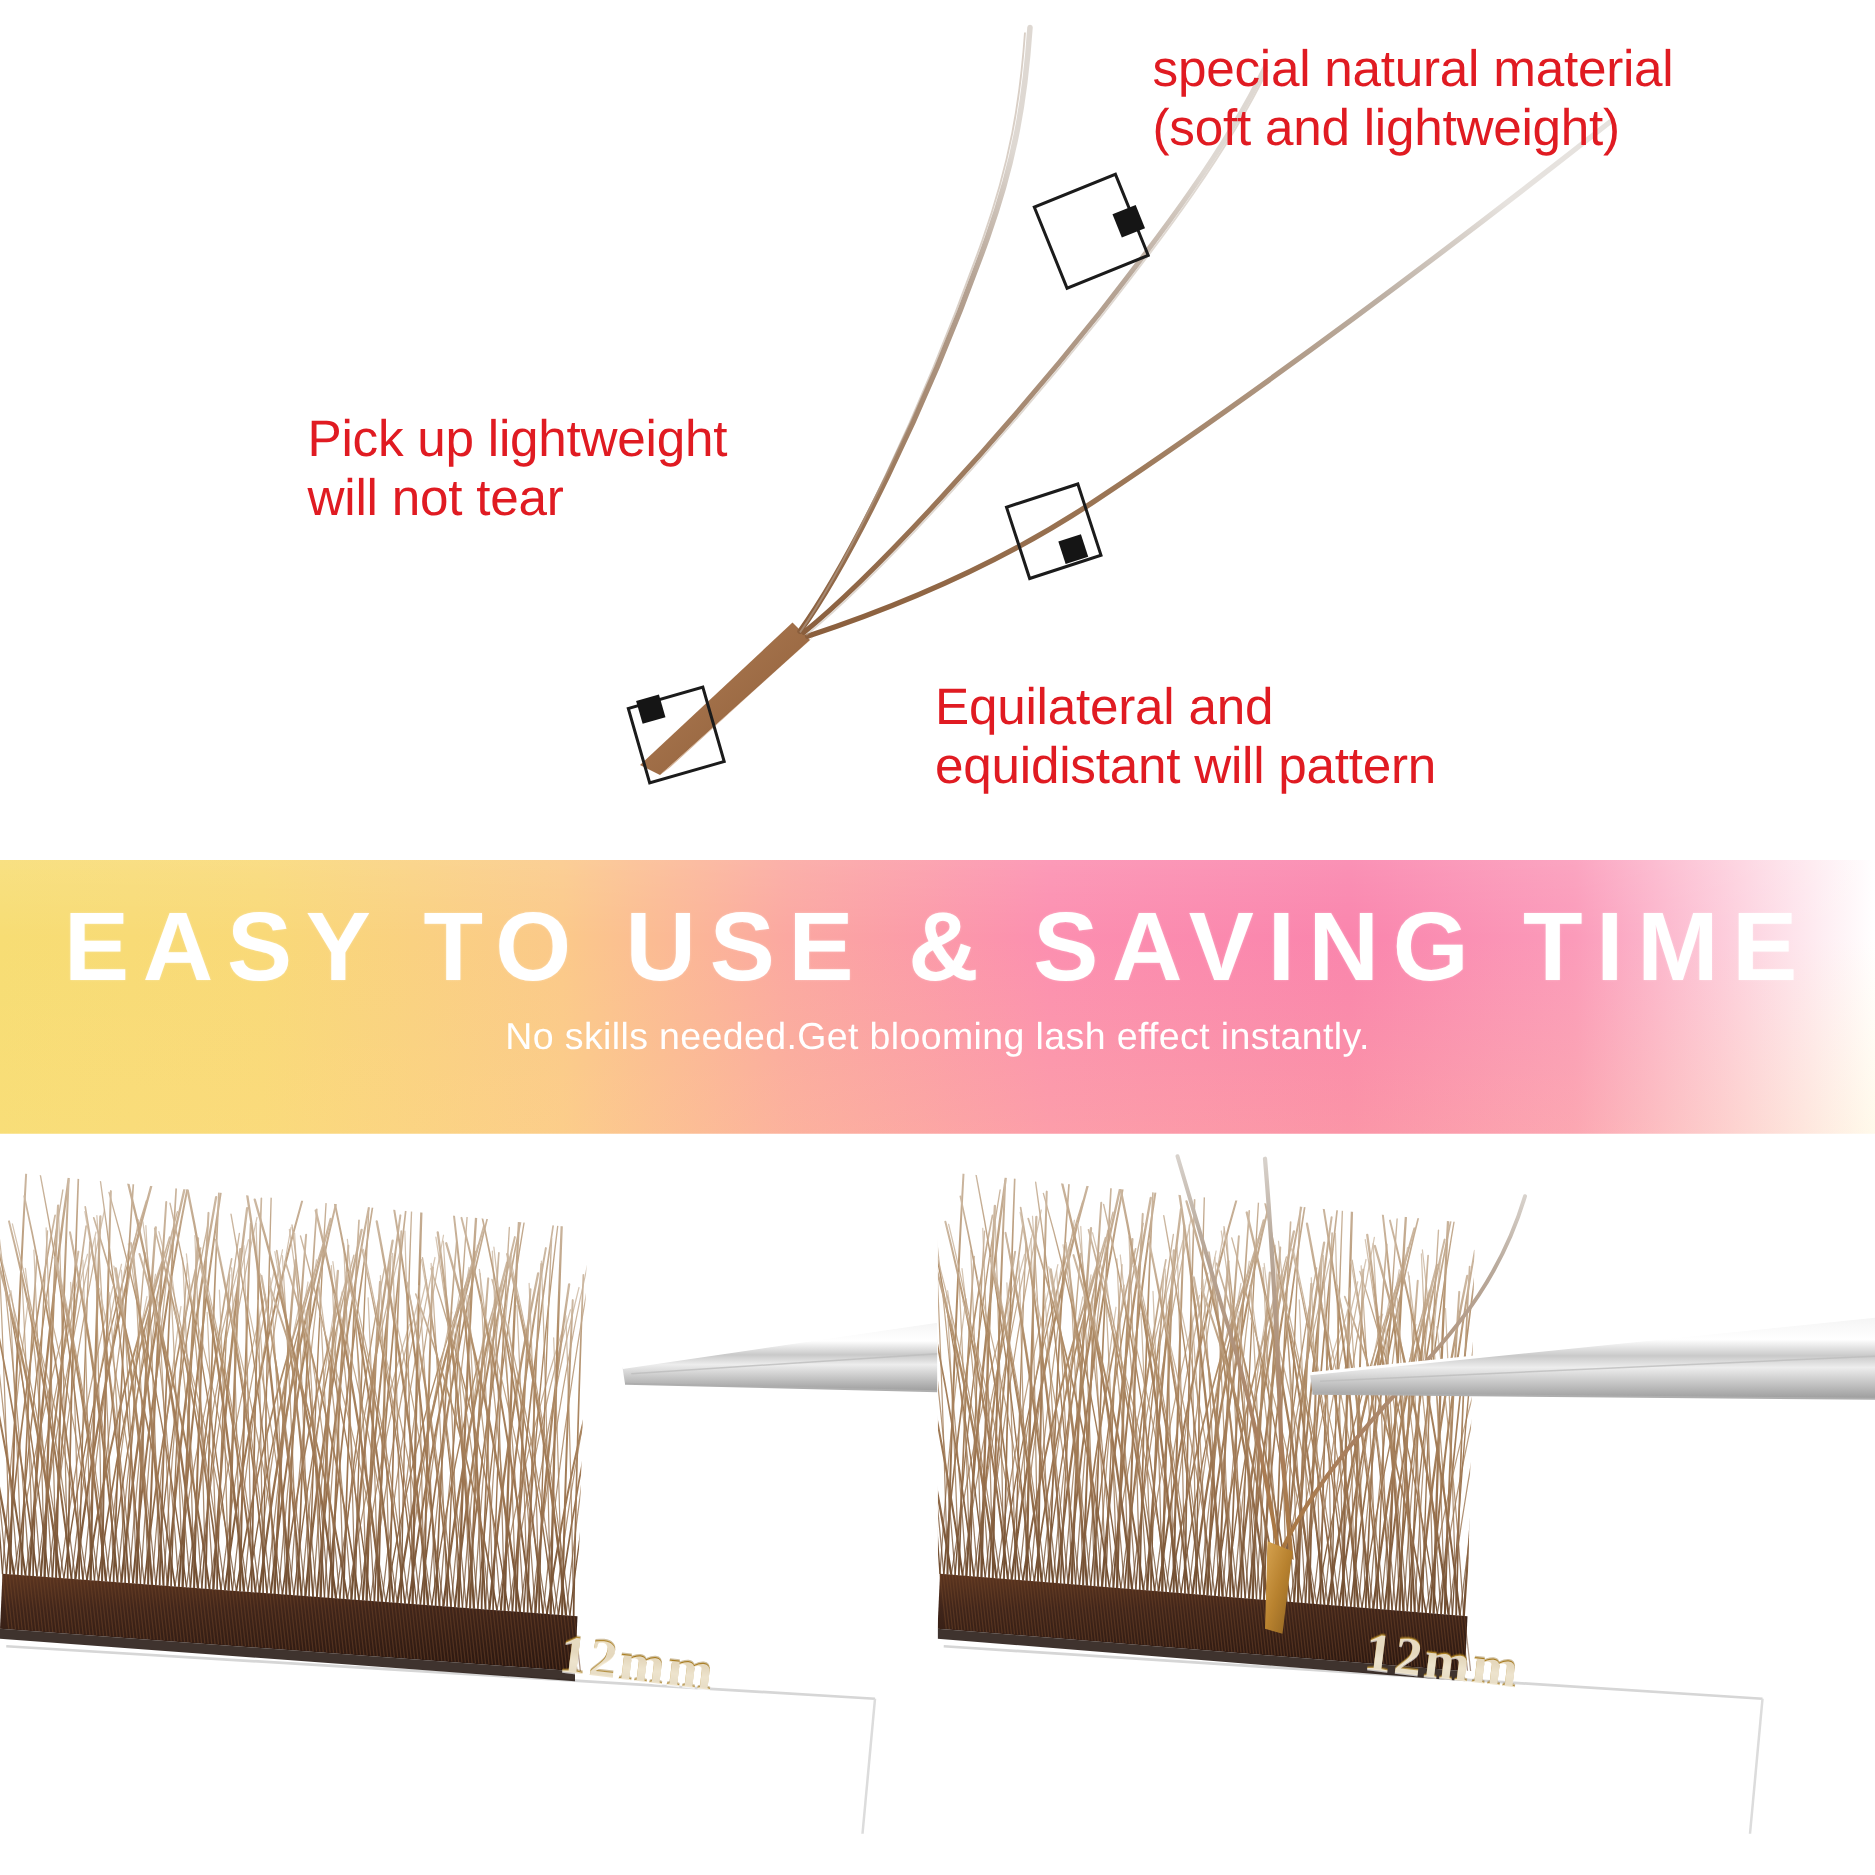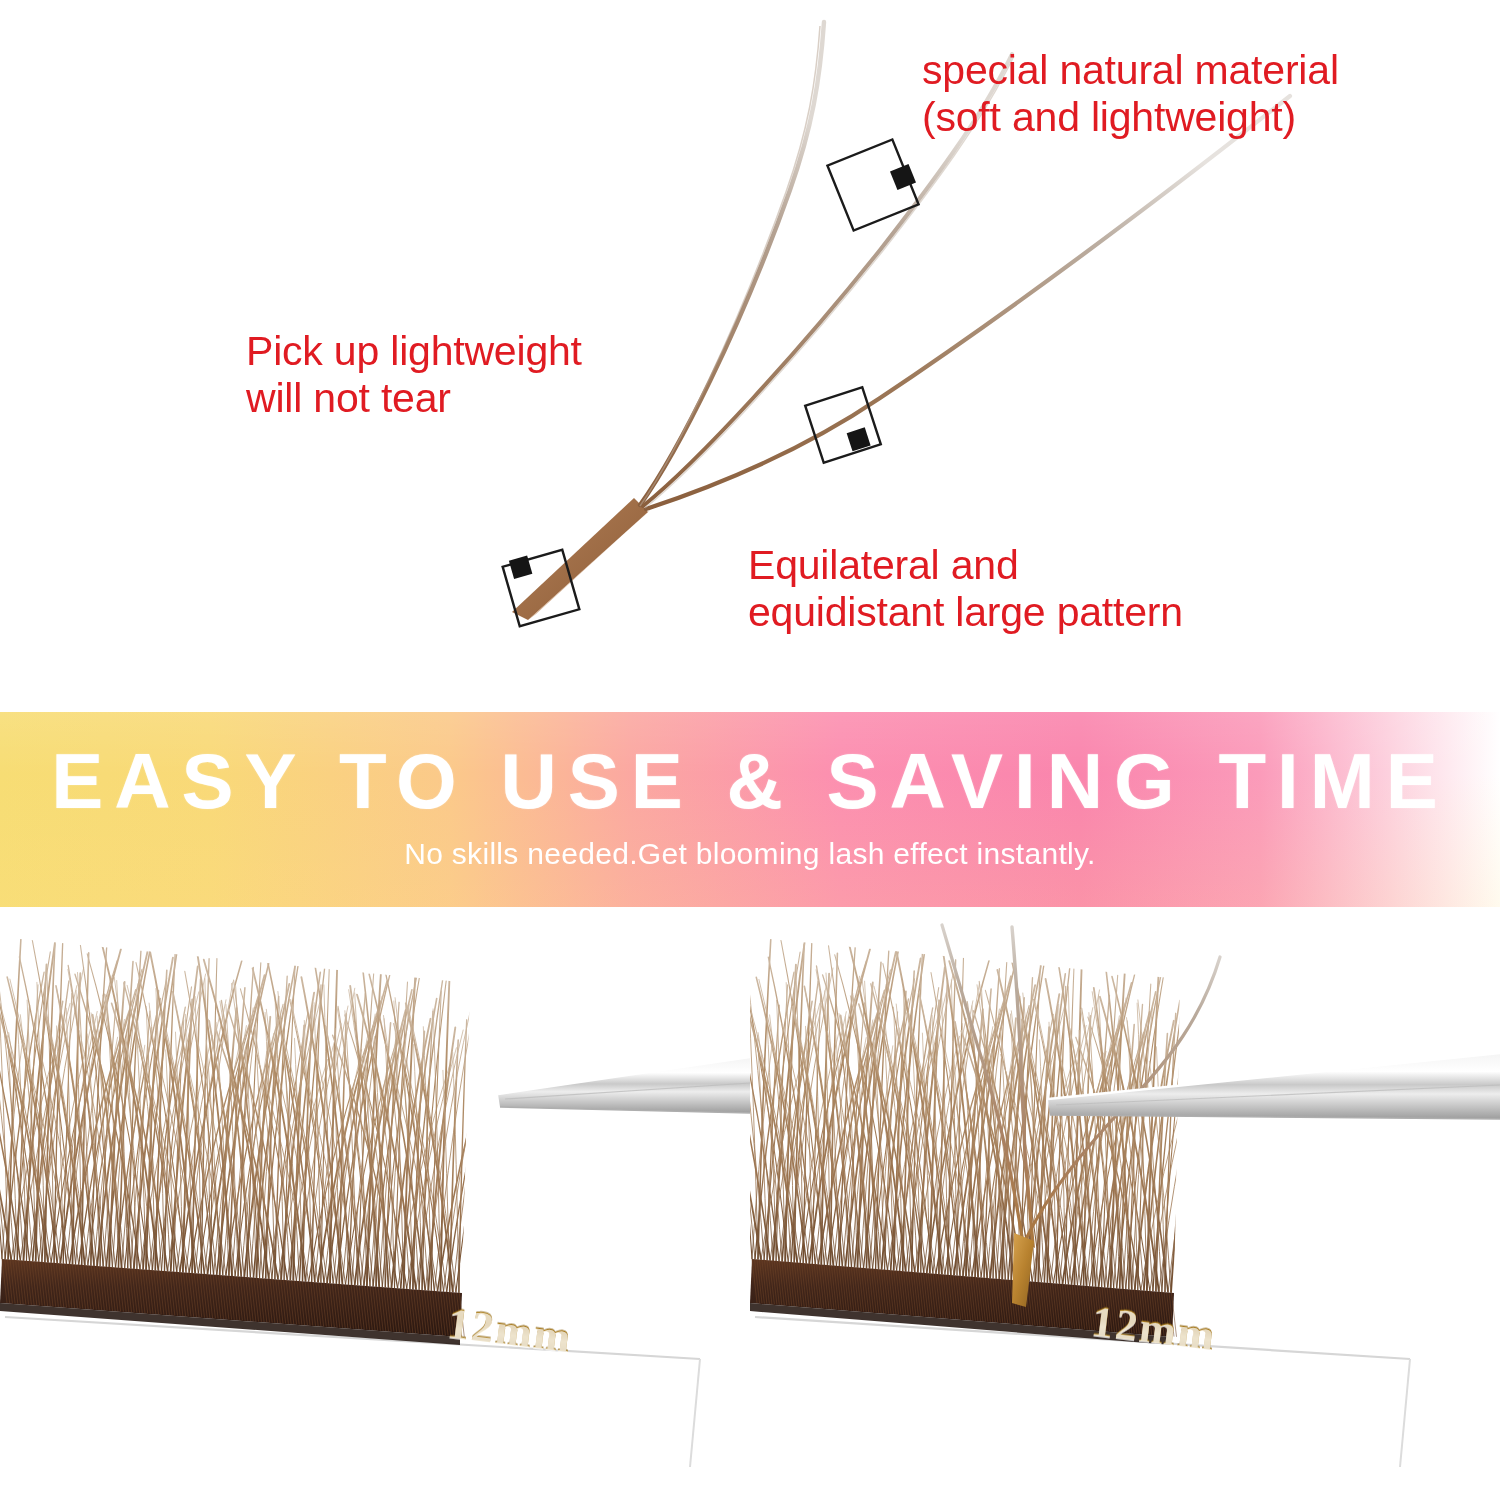--- a/index.html
+++ b/index.html
@@ -8,42 +8,41 @@
 
   
   #top-section {
     position:absolute; left:0; top:0; width:1500px; height:688px;
     background:#ffffff; overflow:hidden;
   }
   .annotation {
     position:absolute; color:#e01b22; font-weight:400;
     line-height:1.14; letter-spacing:-0.2px; white-space:pre-line;
   }
-  #ann-material { left:922px; top:32px; font-size:41px;margin-top:15px; }
+  #ann-material { left:922px; top:32px; font-size:41px; }
   #ann-pickup   { left:246px; top:328px; font-size:41px; }
   #ann-equi     { left:748px; top:542px; font-size:41px; }
 
   #fan-svg { position:absolute; left:0; top:0; width:1500px; height:688px; }
 
   
   #banner {
     position:absolute; left:0; top:688px; width:1500px; height:222px;
     background:
       linear-gradient(to bottom, rgba(255,255,255,0.10) 0%, rgba(255,255,255,0) 28%, rgba(255,225,140,0.18) 100%),
       linear-gradient(to right,
         #f7dd74 0%,
         #f9d978 14%,
         #fbc98a 30%,
         #fba8a1 42%,
         #fc8fb0 56%,
         #fa85ad 72%,
         #fb9bba 84%,
         #fdd3e0 93%,
         #ffffff 100%);
-    margin-top: 24px;
   }
   #banner-title {
     position:absolute; left:0; top:30px; width:1500px; text-align:center;
     color:#ffffff; font-size:78px; font-weight:bold;
     letter-spacing:11px; line-height:1;
     text-shadow:0 0 2px rgba(255,255,255,0.35);
   }
   #banner-sub {
     position:absolute; left:0; top:125px; width:1500px; text-align:center;
     color:#ffffff; font-size:30px; font-weight:400; letter-spacing:0.3px;
@@ -121,21 +120,21 @@
     </g>
   </svg>
 
   <div class="annotation" id="ann-material">special natural material
 (soft and lightweight)</div>
 
   <div class="annotation" id="ann-pickup">Pick up lightweight
 will not tear</div>
 
   <div class="annotation" id="ann-equi">Equilateral and
-equidistant large pattern</div>
+equidistant will pattern</div>
 </div>
 
 <div id="banner">
   <div id="banner-title">EASY TO USE &amp; SAVING TIME</div>
   <div id="banner-sub">No skills needed.Get blooming lash effect instantly.</div>
 </div>
 
 <div id="bottom-section">
 
   <div class="photo-panel" id="panel-left">

